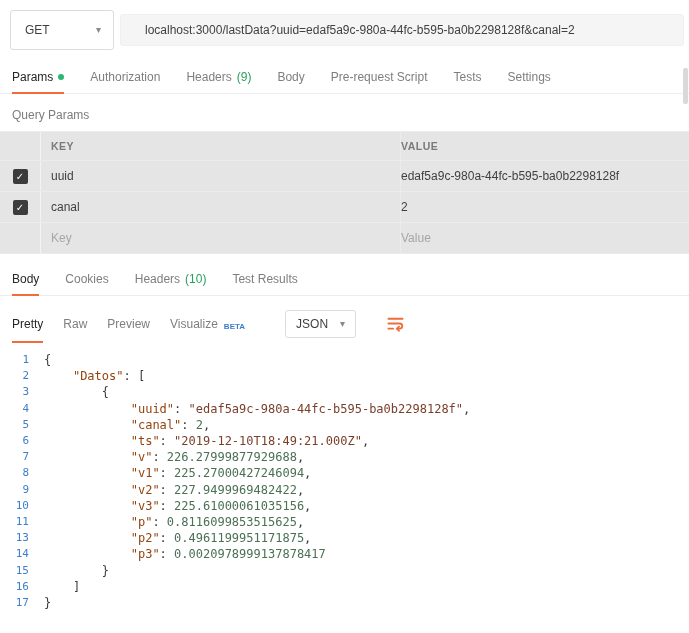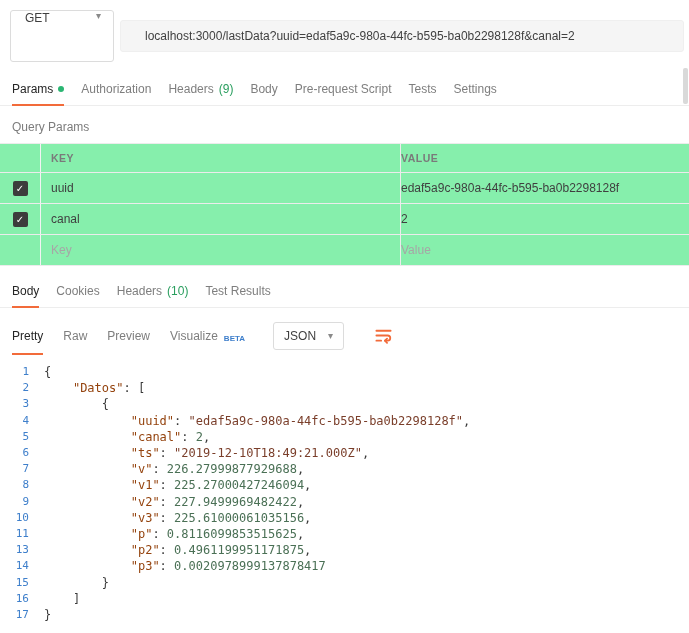--- a/index.html
+++ b/index.html
@@ -6,46 +6,46 @@
   html,body { width:689px; height:633px; }
   body {
     font-family:"Liberation Sans", sans-serif;
     background:#ffffff; color:#3f3f3f;
     overflow:hidden; position:relative;
   }
 
   
   .topbar { display:flex; align-items:center; gap:6px; padding:10px 5px 10px 10px; }
   .method-select {
-    width:104px; height:52px; border:1px solid #dcdcdc; border-radius:3px; background:#fff;
-    display:flex; justify-content:space-between;
+    width:104px; height:40px; border:1px solid #dcdcdc; border-radius:3px; background:#fff;
+    display:flex; align-items:center; justify-content:space-between;
     padding:0 12px 0 14px; font-size:12px; color:#3f3f3f; cursor:pointer;
   }
   .caret { color:#8a8a8a; font-size:10px; line-height:1; }
   .url-input {
     flex:1; height:32px; background:#f5f5f5; border:1px solid #efefef; border-radius:3px;
     padding:0 24px; font-size:12px; color:#414141; outline:none;
     font-family:"Liberation Sans", sans-serif;
   }
 
   
   .tabs-row {
-    display:flex; align-items:stretch; gap:17px; padding:0 12px; height:34px;
+    display:flex; align-items:stretch; gap:26px; padding:0 12px; height:34px;
     border-bottom:1px solid #ededed; background:#fff;
   }
   .tab { font-size:12px; color:#7e7e7e; display:flex; align-items:center; gap:5px; position:relative; cursor:pointer; }
   .tab.active { color:#262626; }
   .tab.active::after { content:''; position:absolute; left:0; right:0; bottom:-1px; height:2px; background:#f26b3a; }
   .tab-count { color:#299e5e; }
   .green-dot { width:6px; height:6px; border-radius:50%; background:#2bb673; display:inline-block; }
 
   
   .qp-title { padding:14px 12px 9px 12px; font-size:12px; color:#7c7c7c; }
   .params-table { border-top:1px solid #ececec; }
-  .param-row { display:flex; align-items:stretch; height:31px; border-bottom:1px solid #ececec; font-size:12px; background:#86efac; }
+  .param-row { display:flex; align-items:stretch; height:31px; border-bottom:1px solid #ececec; font-size:12px; background:#e5e5e5; }
   .param-row.header { height:29px; }
   .col-check { width:40px; display:flex; justify-content:center; align-items:center; }
   .col-key { width:360px; display:flex; align-items:center; padding-left:10px; border-left:1px solid #f3f3f3; }
   .col-value { flex:1; display:flex; align-items:center; padding-left:0; border-left:1px solid #ececec; }
   .param-row.header .col-key, .param-row.header .col-value {
     font-size:10.5px; font-weight:bold; color:#7a7a7a; letter-spacing:.5px;
   }
   .checkbox {
     width:15px; height:15px; background:#3c3c3c; border-radius:2px; color:#fff;
     font-size:10px; line-height:15px; display:flex; align-items:center; justify-content:center; cursor:pointer;
@@ -57,21 +57,21 @@
   .cell-input::placeholder { color:#a6a6a6; }
 
   
   .resp-tabs { margin-top:8px; }
   .resp-toolbar { display:flex; align-items:center; gap:20px; padding:8px 12px 6px 12px; }
   .resp-toolbar .tab { padding:6px 0; }
   .resp-toolbar .tab.active::after { bottom:0; }
   .beta { font-size:8px; color:#3d7ecb; font-weight:bold; vertical-align:super; margin-left:1px; margin-bottom:6px;margin-top:12px; }
   .format-select {
     display:flex; align-items:center; gap:12px; border:1px solid #dcdcdc; border-radius:3px;
-    padding:6px 10px; font-size:12px; color:#3f3f3f; margin-left:8px; cursor:pointer; background:#fff;
+    padding:6px 10px; font-size:12px; color:#3f3f3f; margin-left:20px; cursor:pointer; background:#fff;
   }
   .wrap-btn { margin-left:10px; background:none; border:none; display:flex; align-items:center; cursor:pointer; }
 
   
   .code-area { font-family:"DejaVu Sans Mono", monospace; font-size:12px; line-height:16.2px; padding-top:3px; }
   .code-line { display:flex; white-space:pre; }
   .line-num { width:44px; flex:none; text-align:right; padding-right:15px; color:#3e7fcb; font-size:11px; }
   .line-content { color:#3a3a3a; }
   .tk-key { color:#94430e; }
   .tk-str { color:#7a3e2a; }

